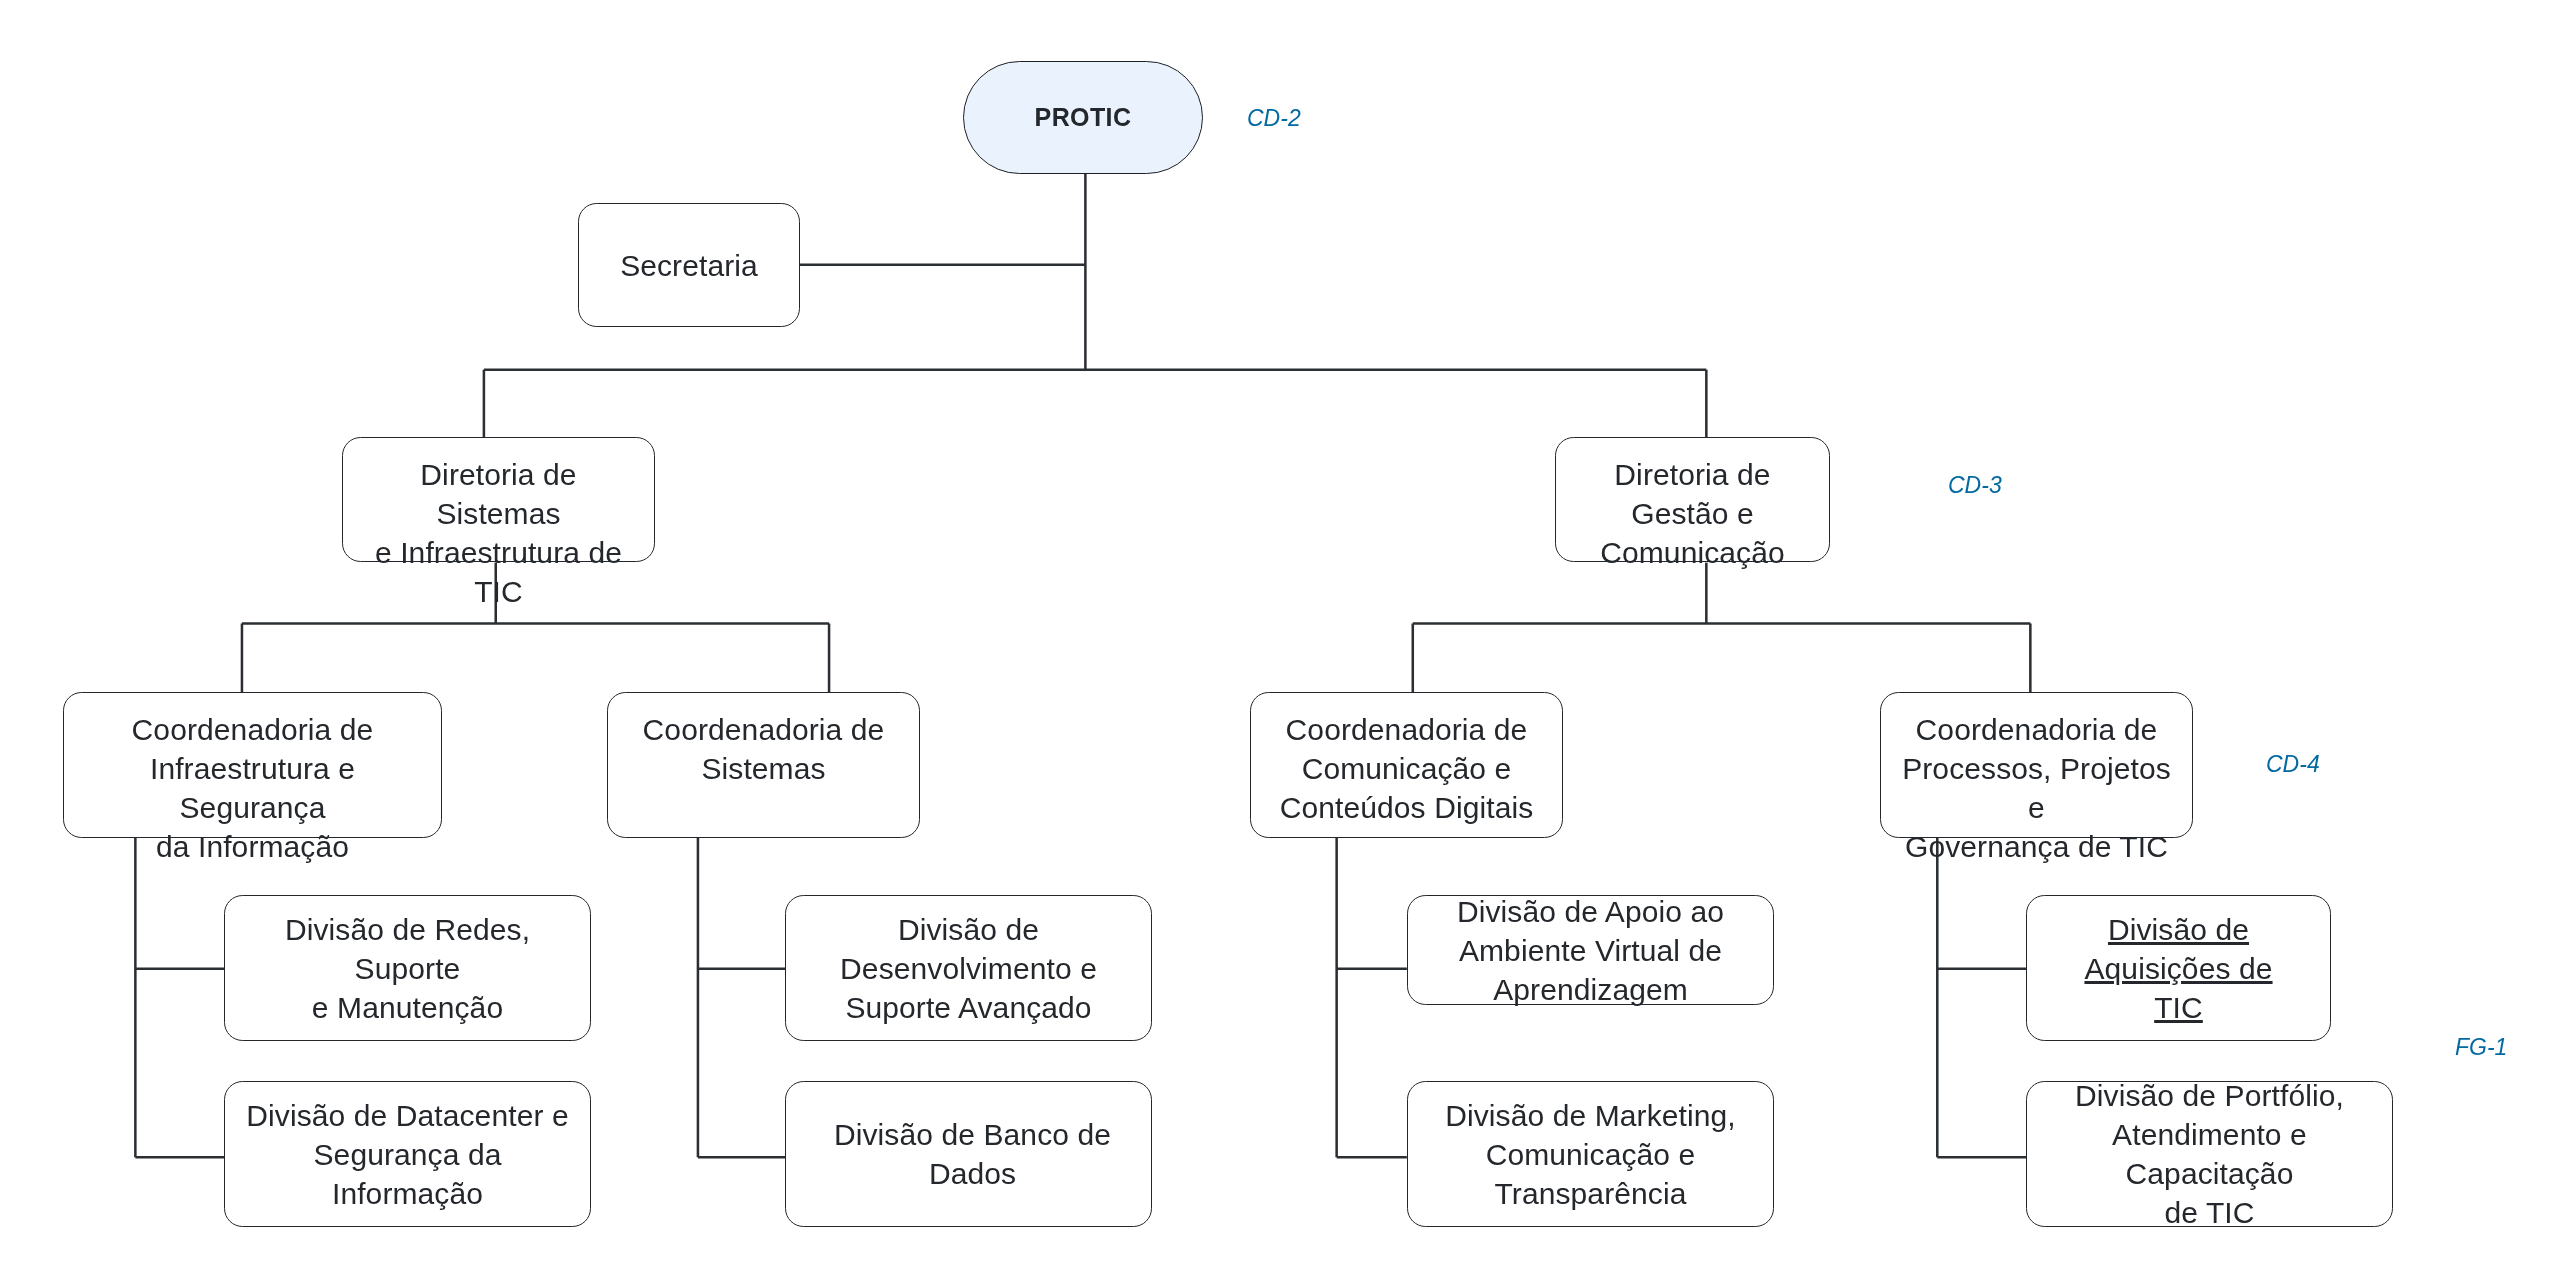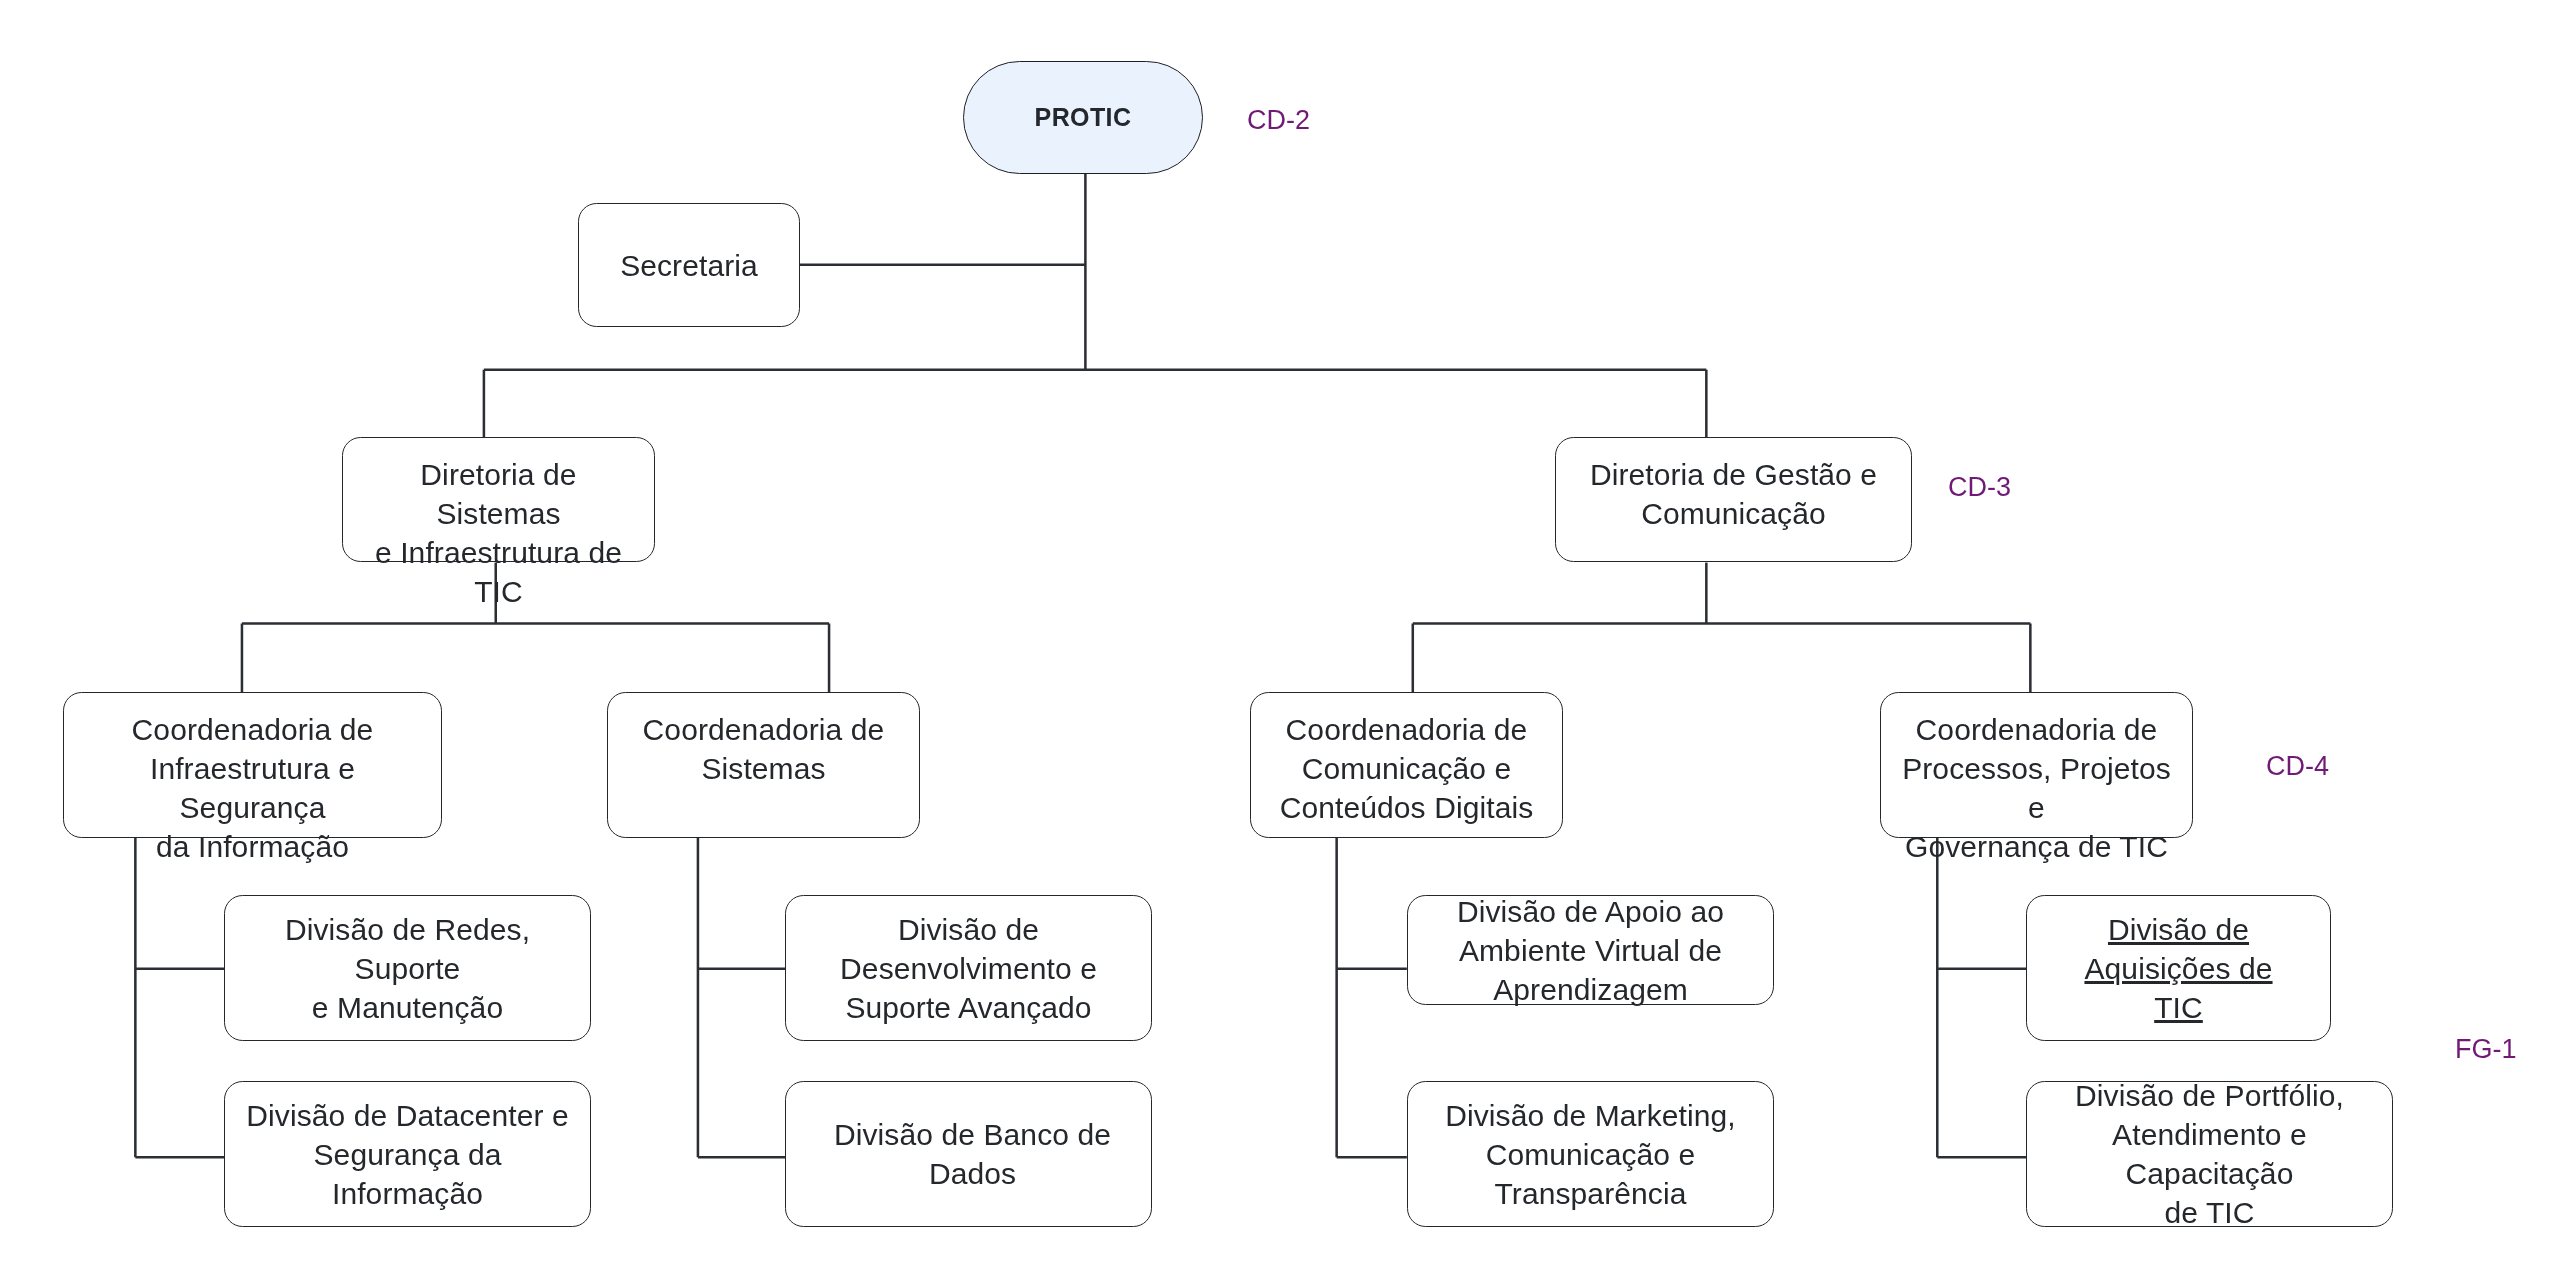--- a/index.html
+++ b/index.html
@@ -47,24 +47,25 @@
     font-weight: bold;
     font-size: 25px;
     letter-spacing: 0.4px;
   }
   .node.top-text {
     align-items: flex-start;
     padding-top: 17px;
   }
   .side-label {
     position: absolute;
-    color: #701a75;
-    font-size: 27px;
+    color: #0369a1;
+    font-size: 23px;
     white-space: nowrap;
     z-index: 2;
+    font-style: italic;
   }
   .node-text {
     white-space: pre-line;
     display: block;
     width: 100%;
   }
 </style>
 </head>
 <body>
 
@@ -115,21 +116,21 @@
   <div class="side-label" style="left:1247px; top:105px;">CD-2</div>
 
   <div class="node" style="left:578px; top:203px; width:222px; height:124px;">
     <span class="node-text">Secretaria</span>
   </div>
 
   <div class="node top-text" style="left:342px; top:437px; width:313px; height:125px;">
     <span class="node-text">Diretoria de Sistemas
 e Infraestrutura de TIC</span>
   </div>
-  <div class="node top-text" style="left:1555px; top:437px; width:357px; height:125px;">
+  <div class="node top-text" style="left:1555px; top:437px; width:275px; height:125px;">
     <span class="node-text">Diretoria de Gestão e
 Comunicação</span>
   </div>
   <div class="side-label" style="left:1948px; top:472px;text-align:right;">CD-3</div>
 
   <div class="node top-text" style="left:63px; top:692px; width:379px; height:146px;">
     <span class="node-text">Coordenadoria de
 Infraestrutura e Segurança
 da Informação</span>
   </div>

